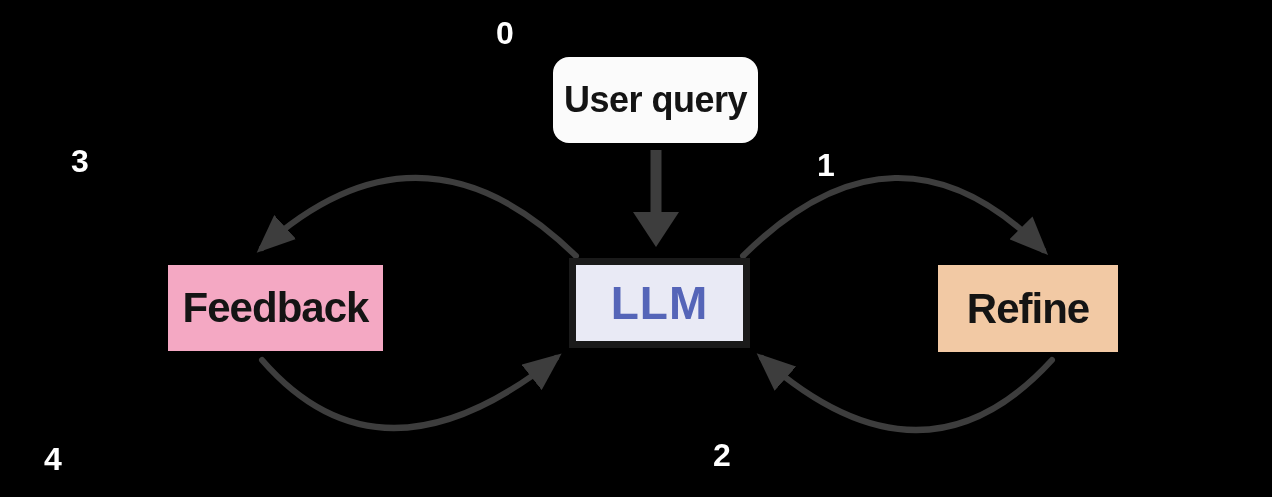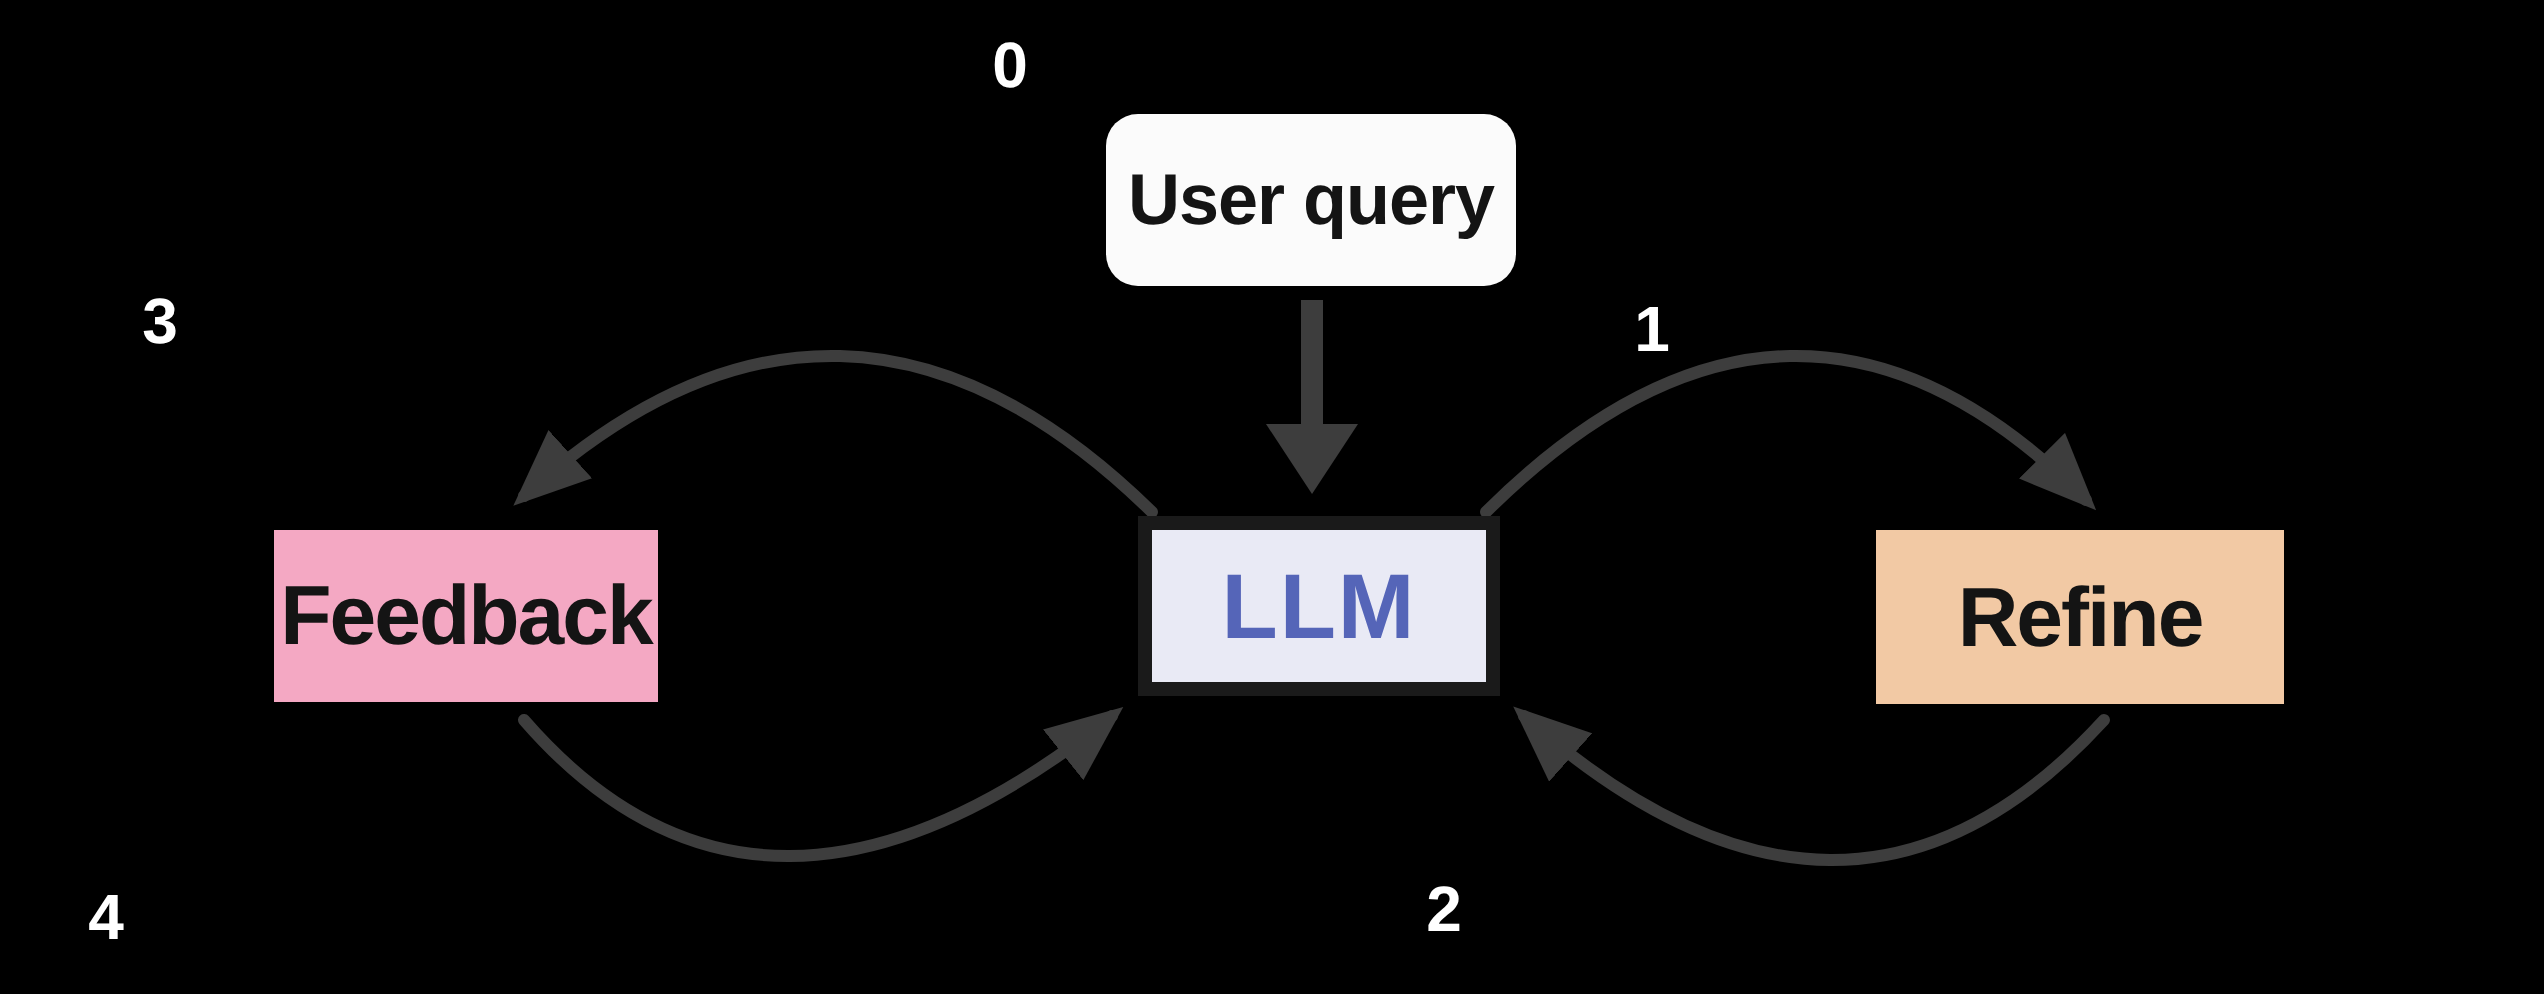--- a/index.html
+++ b/index.html
@@ -20,25 +20,25 @@
   .node-user-query{
     left:553px;top:57px;width:205px;height:86px;
     border-radius:16px;font-size:36px;letter-spacing:-0.5px;
   }
   .node-llm{
     left:569px;top:258px;width:181px;height:90px;
     border:7px solid #1a1a1a;
     font-size:46px;letter-spacing:1px;
   }
   .node-feedback{
-    left:137px;top:265px;width:192px;height:86px;
+    left:168px;top:265px;width:215px;height:86px;
     font-size:42px;letter-spacing:-1px;
   }
   .node-refine{
-    left:938px;top:265px;width:204px;height:87px;
+    left:938px;top:265px;width:180px;height:87px;
     font-size:42px;letter-spacing:-1px;
   }
   .step{
     position:absolute;z-index:2;
     font-size:32px;font-weight:700;color:#fff;
     transform:translate(-50%,-50%);
   }
   .step-0{left:505px;top:33px;}
   .step-1{left:826px;top:165px;}
   .step-2{left:722px;top:455px;}

